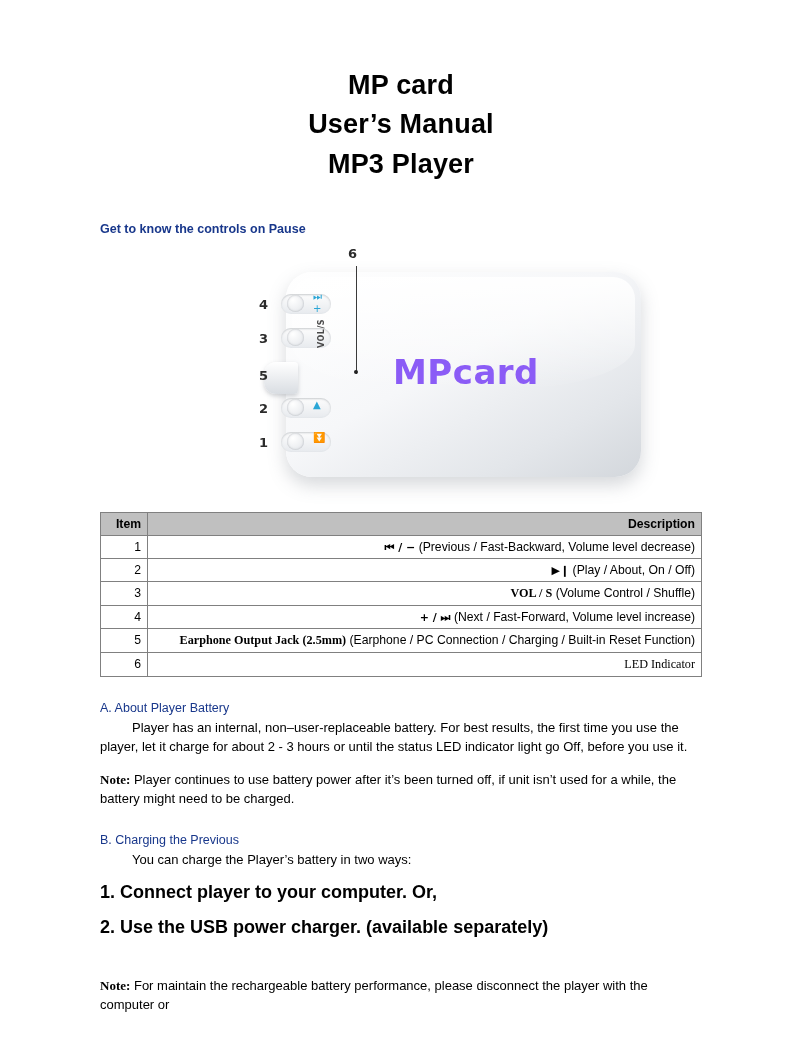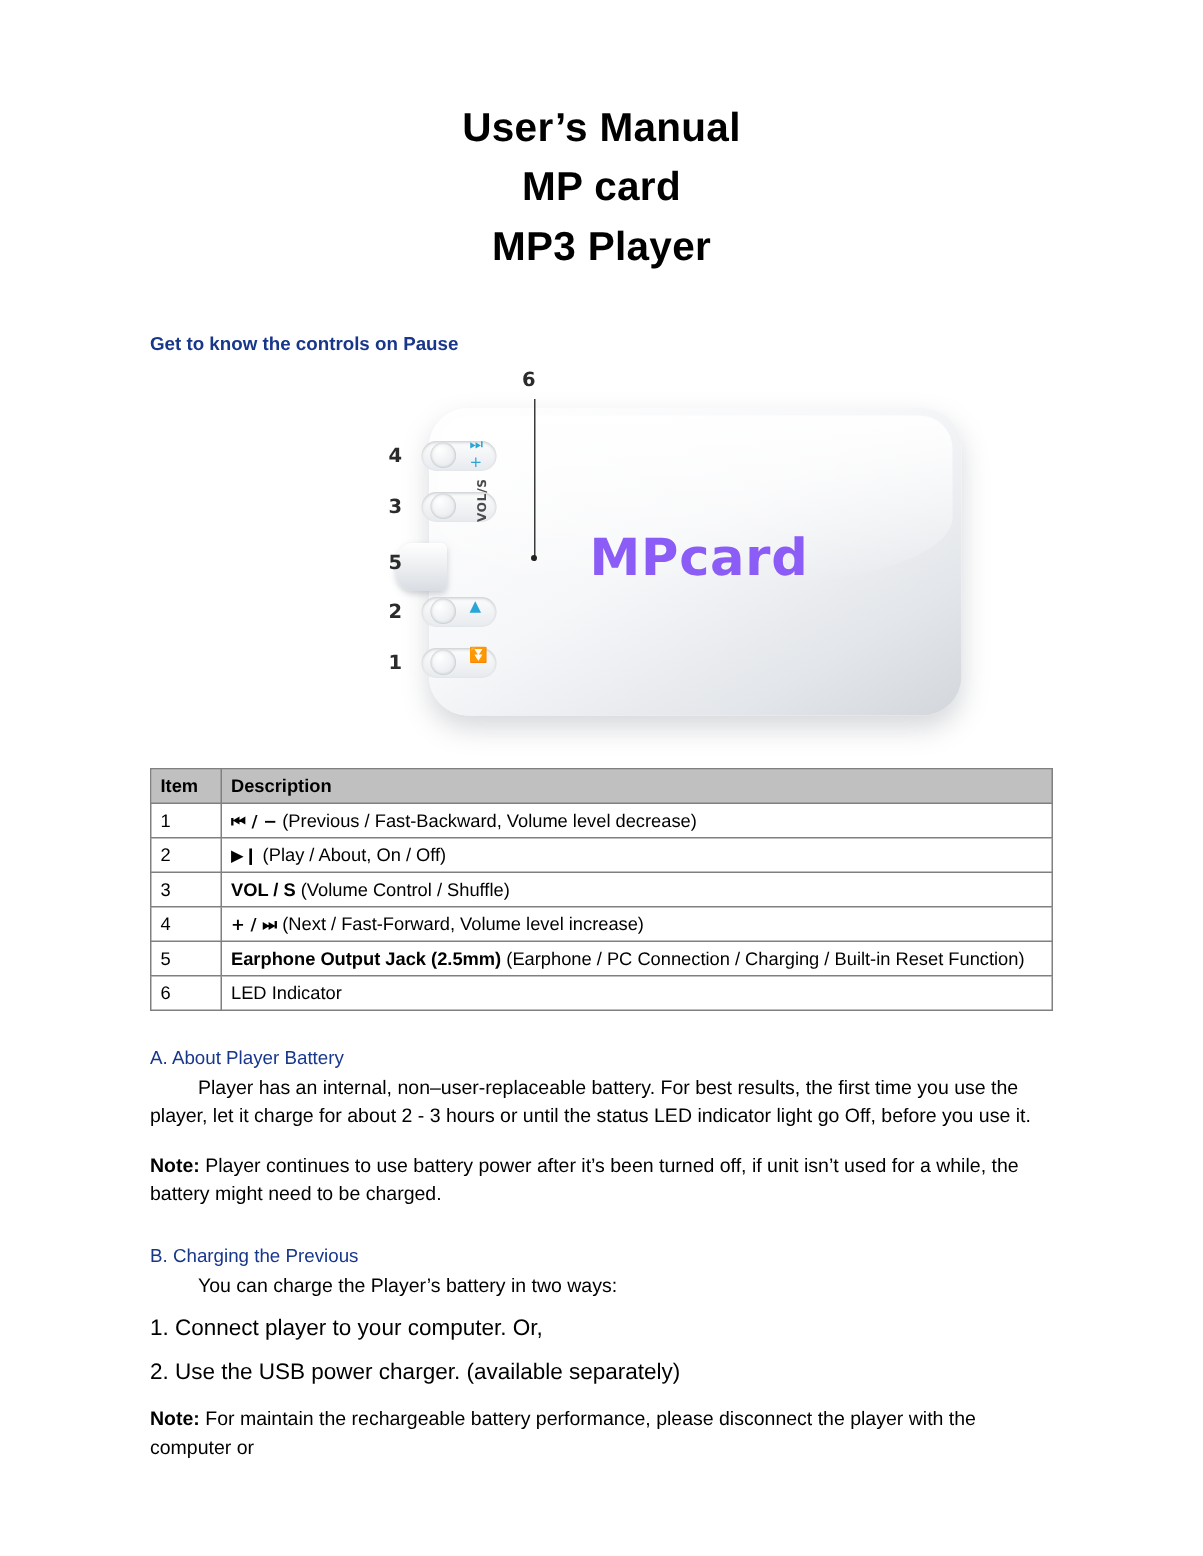--- a/index.html
+++ b/index.html
@@ -145,66 +145,67 @@
   table.controls {
     width: 100%;
     border-collapse: collapse;
     margin-top: 20px;
     font-size: 12.2px;
   }
   table.controls td, table.controls th {
     border: 1px solid #808080;
     padding: 4px 6px;
     vertical-align: top;
-    text-align: left;
+    text-align: right;
     font-weight: normal;
   }
   table.controls thead td {
     background: #c0c0c0;
     font-weight: bold;
   }
   td.col-item {
     width: 34px;
     font-weight: bold;
     text-align: left;
   }
-  .b { font-weight: bold; }
+  .b { font-weight: bold; font-family: Liberation Serif, serif; }
   .media-glyph { font-family: "DejaVu Sans", sans-serif; font-size: 11px; }
   
   .body-text {
     font-size: 13px;
     line-height: 1.45;
     margin-top: 4px;
   }
   .sec-head {
     color: #18378b;
     font-weight: normal;
     font-size: 12.5px;
     margin-top: 24px;
   }
   .indent { text-indent: 32px; }
   .note { margin-top: 14px; }
   ol.charge {
     margin: 6px 0 0 0;
     padding-left: 0;
     list-style: none;
-    font-size: 15px;
+    font-size: 18px;
     line-height: 1.9;
+    font-weight: bold;
   }
   ol.charge li { padding-left: 0; }
-  .gap-lg { margin-top: 8px; }
+  .gap-lg { margin-top: 33px; }
 </style>
 </head>
 <body>
 
 <div class="page">
 
   <div class="title-block">
+    <div class="title-line">MP card</div>
     <div class="title-line">User’s Manual</div>
-    <div class="title-line">MP card</div>
     <div class="title-line">MP3 Player</div>
   </div>
 
   <div class="blue-heading">Get to know the controls on Pause</div>
 
   <div class="figure">
     <div class="dev-body"></div>
     <div class="dev-brand"><span>MPcard</span></div>
 
     <div class="led-line"></div>

